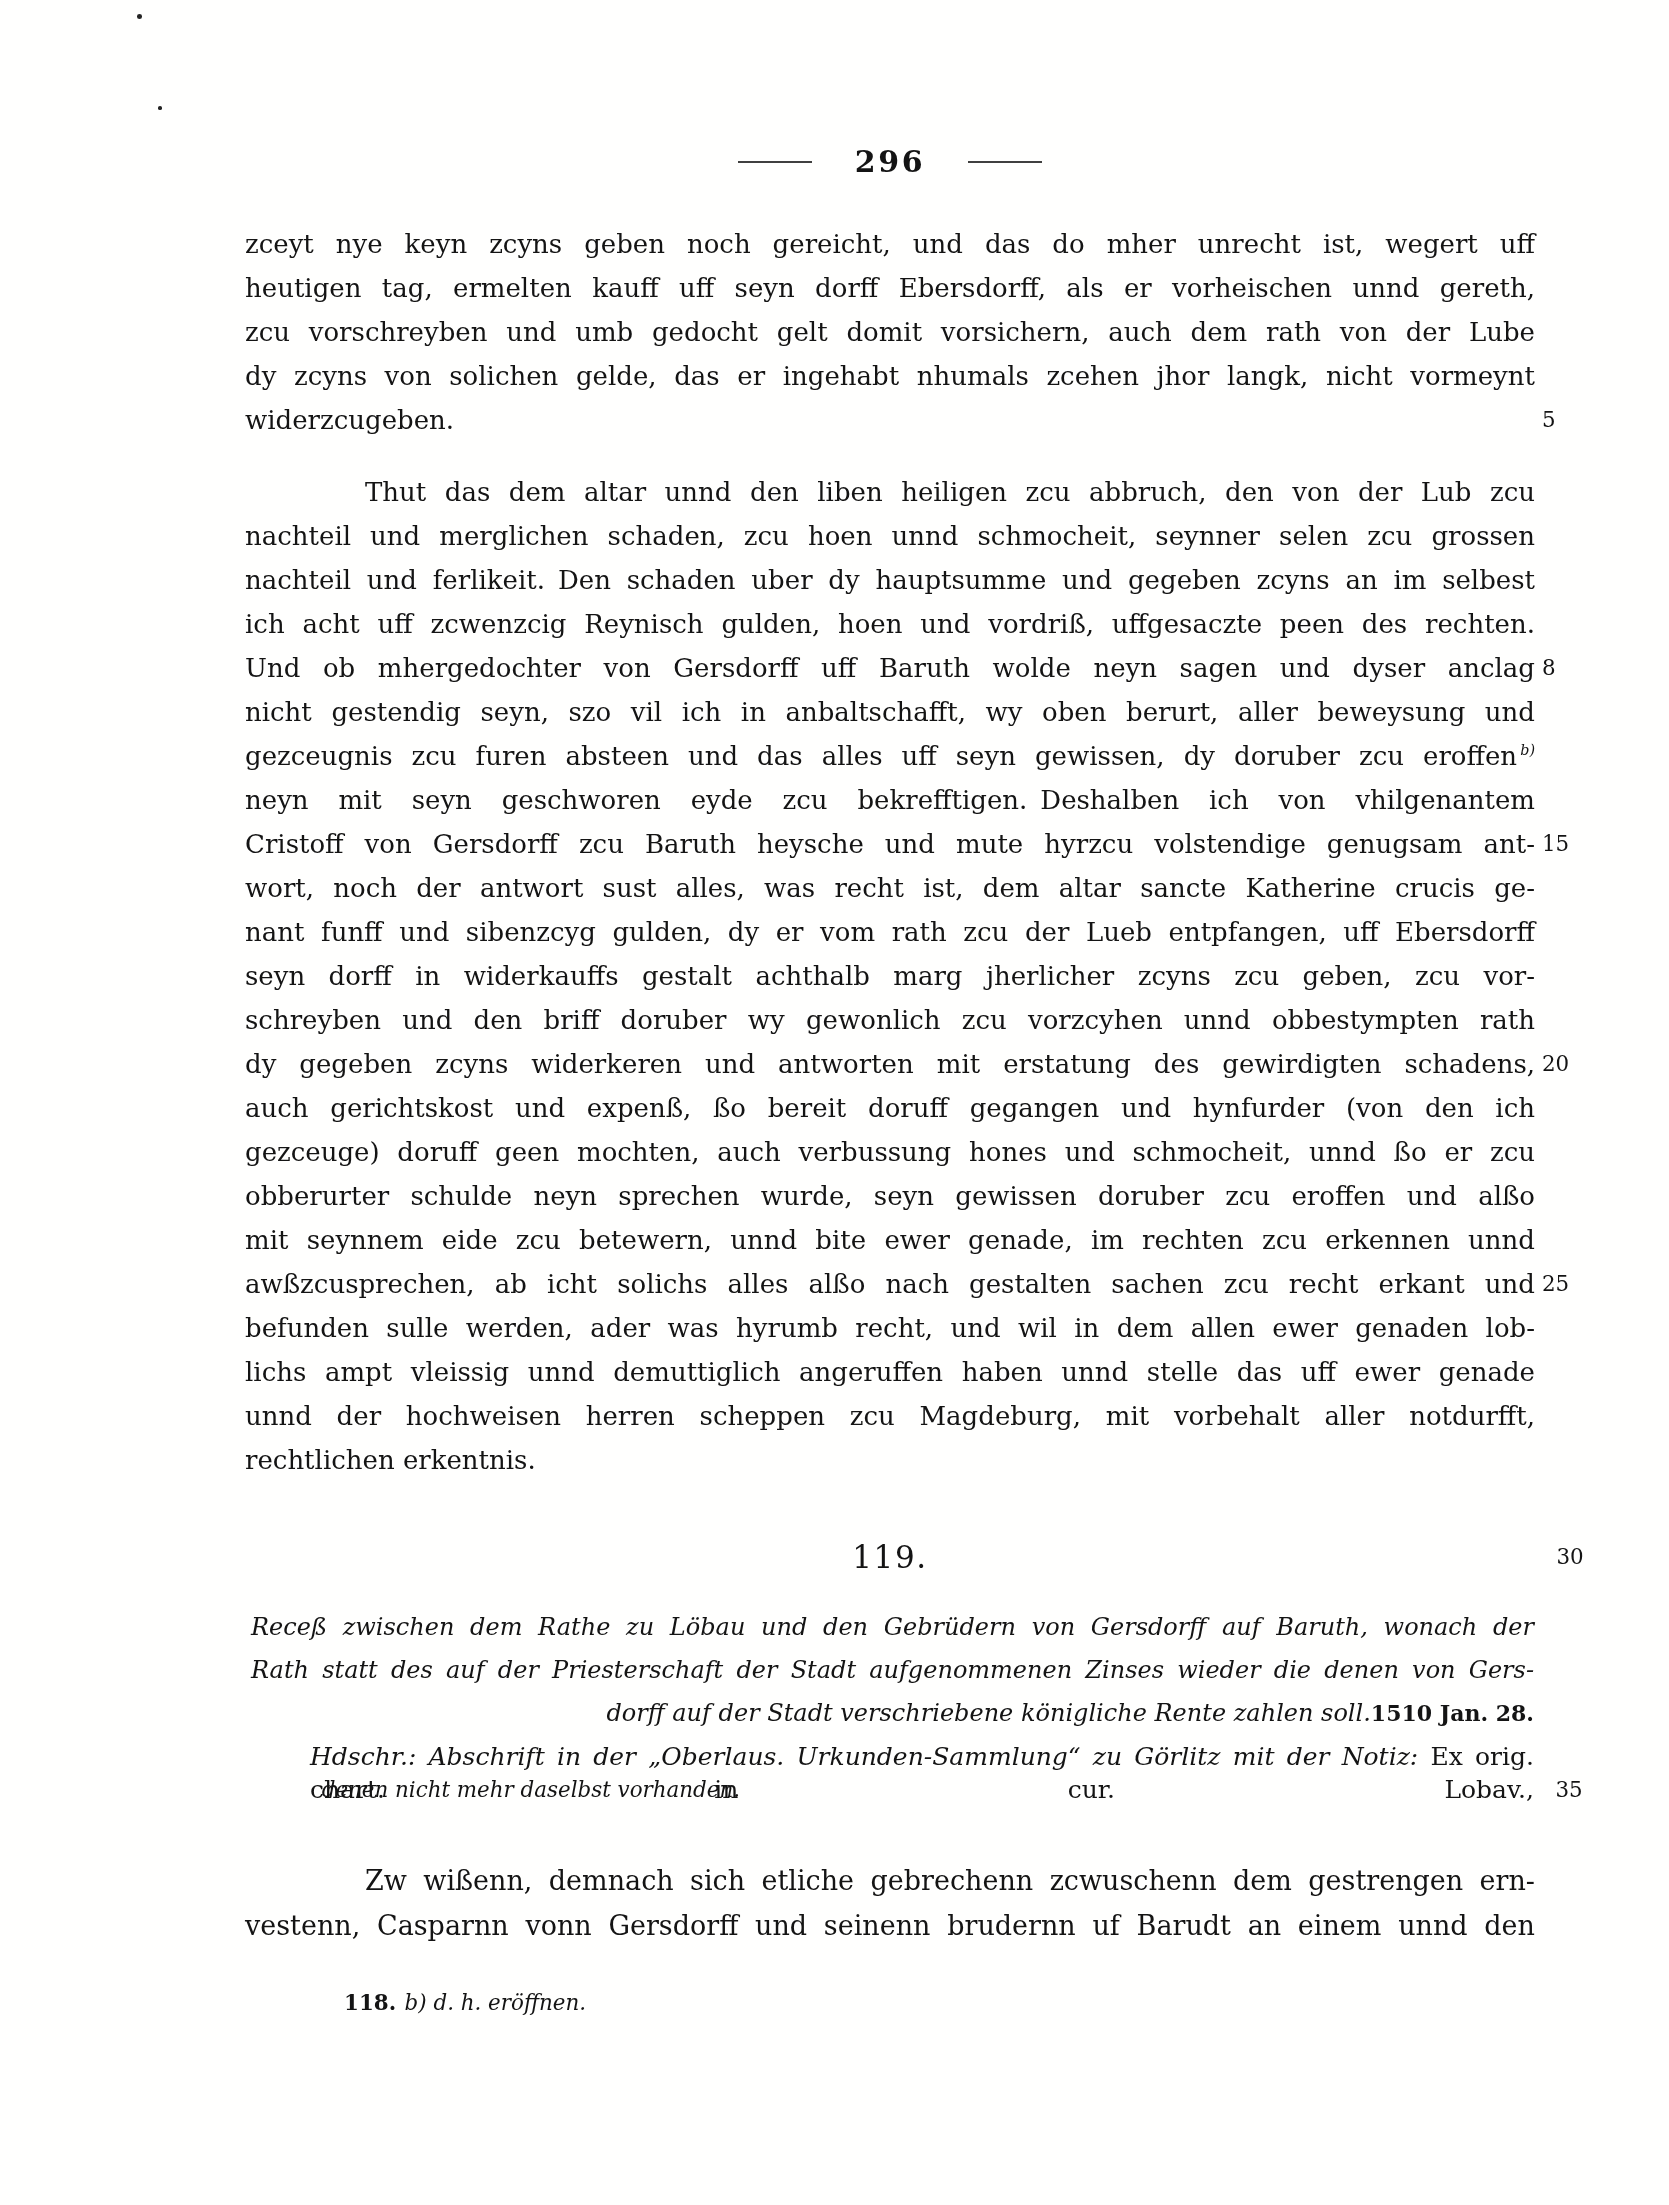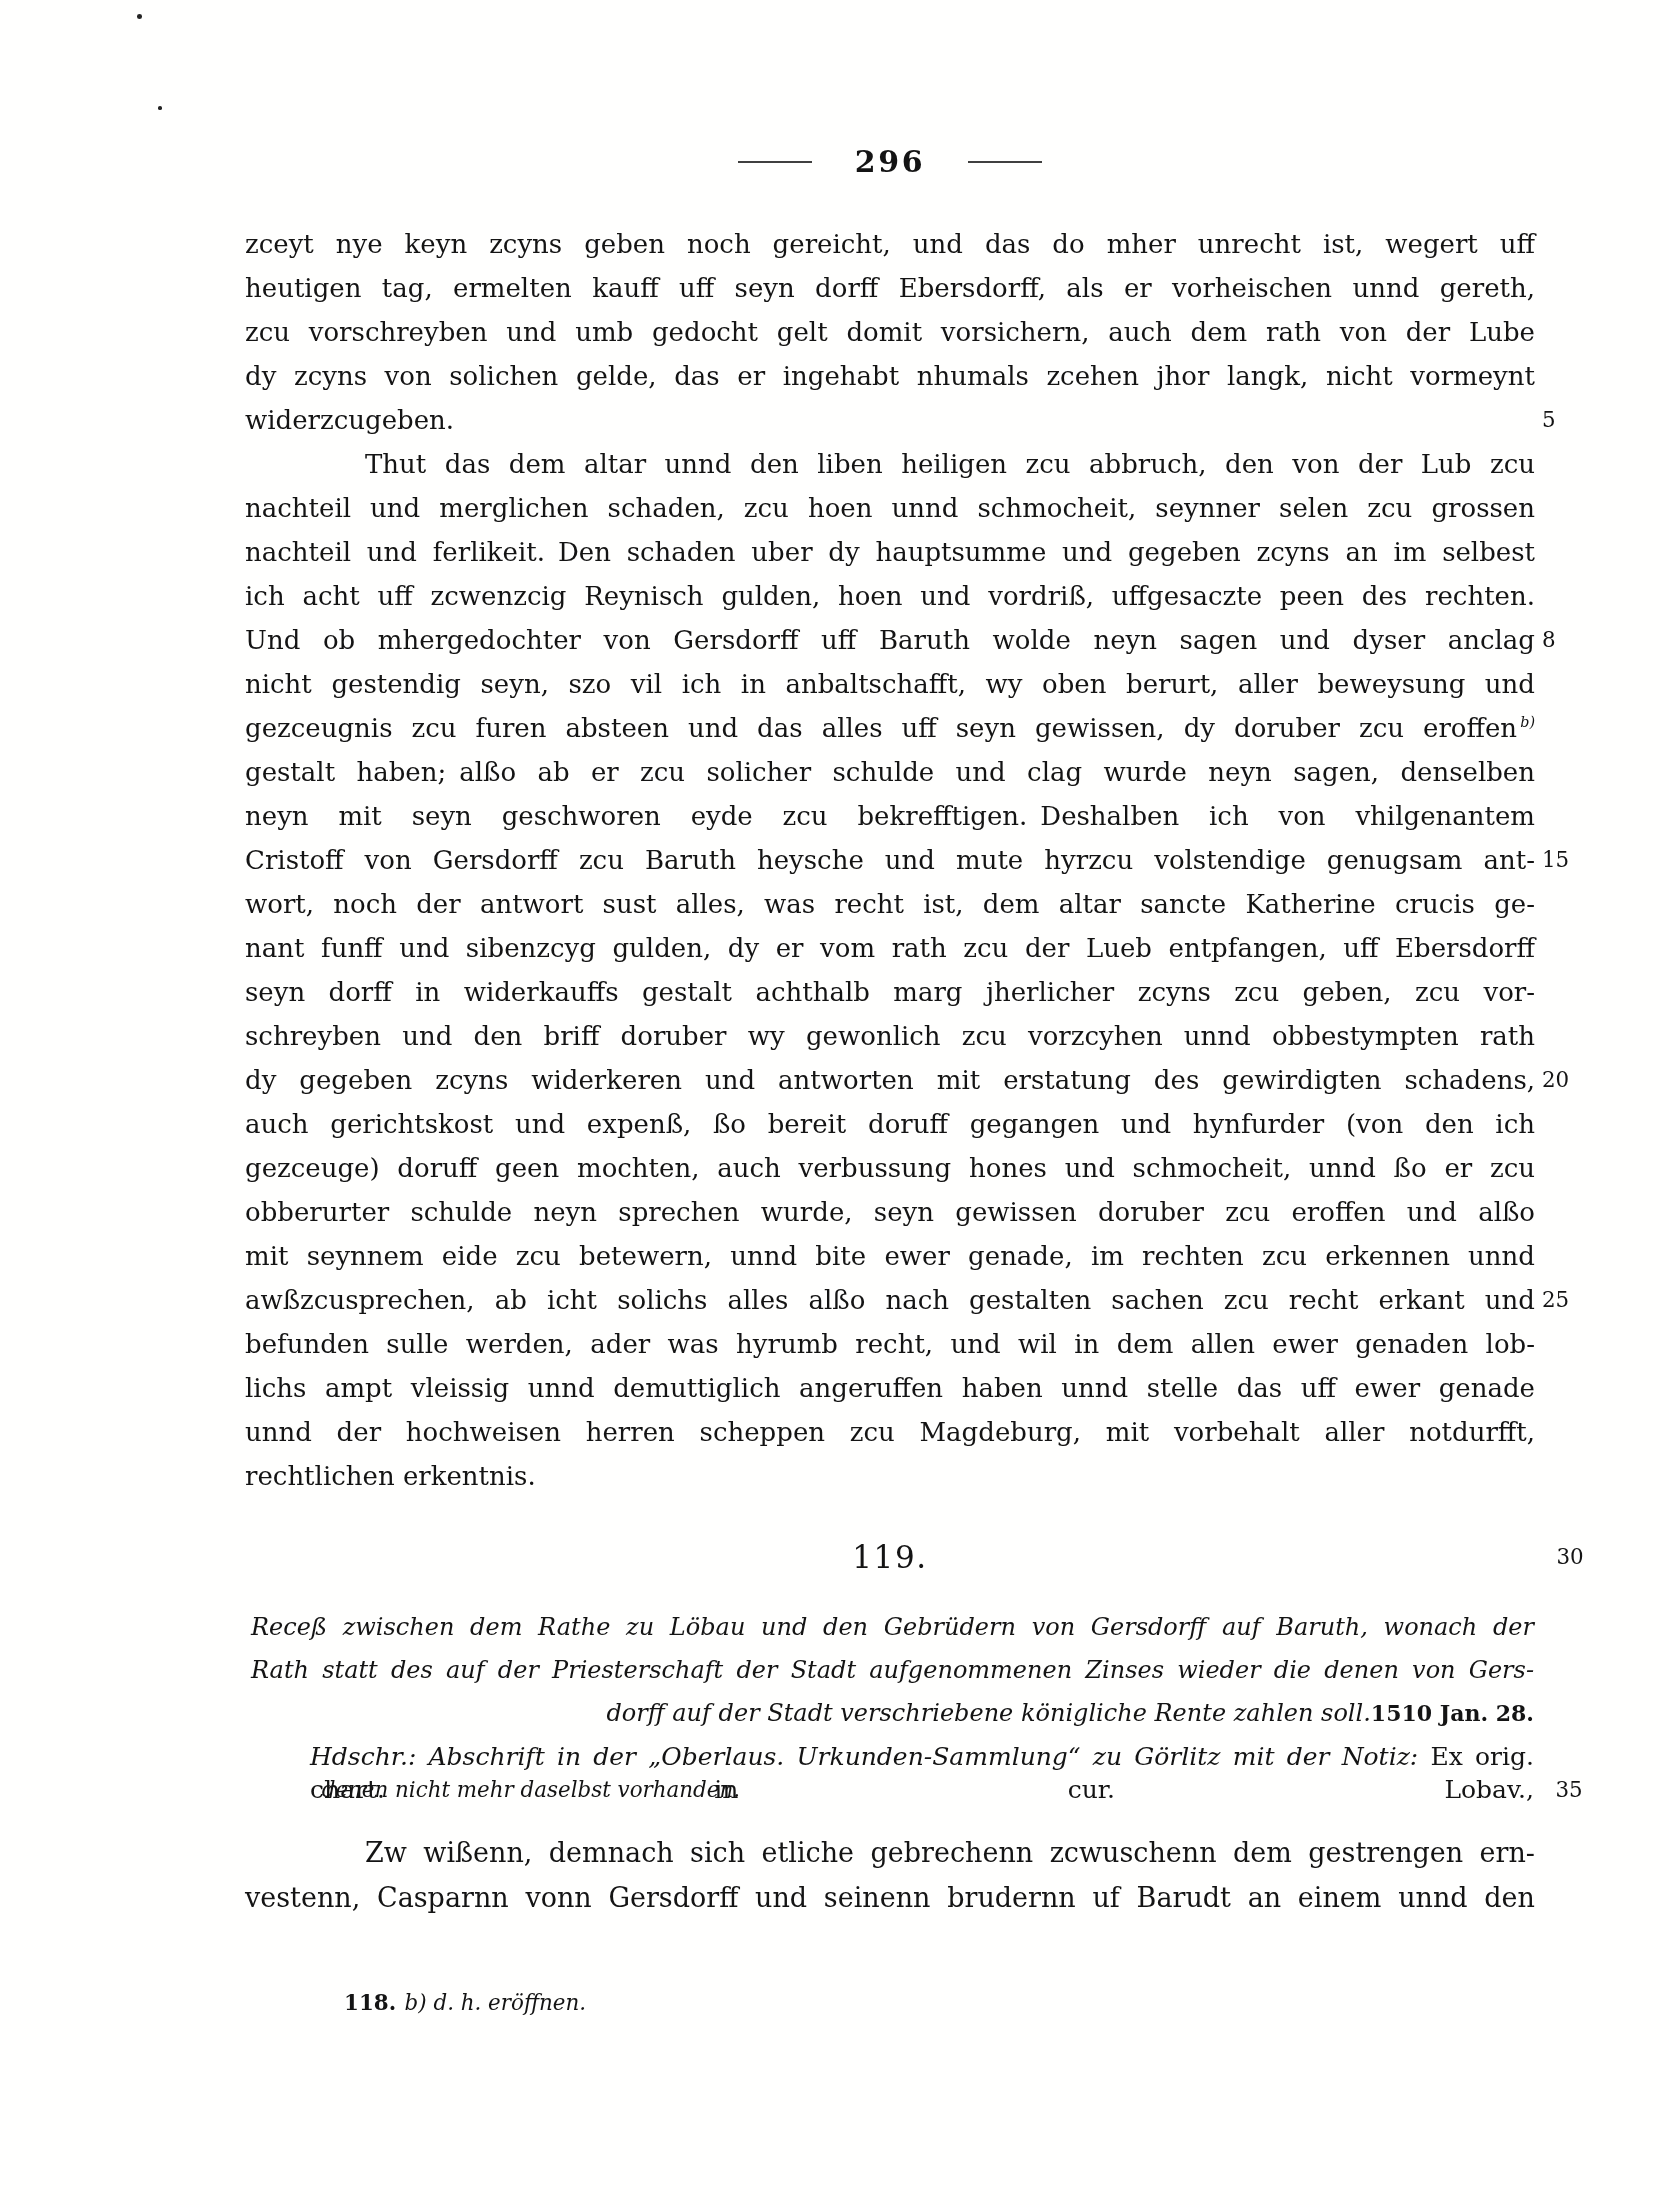--- a/index.html
+++ b/index.html
@@ -19,21 +19,21 @@
   .dash{display:inline-block;width:74px;border-top:2.7px solid #1e1e1e;opacity:.85;}
   .pageno{font-size:30px;font-weight:700;letter-spacing:2.7px;line-height:38px;}
   
   .body-col{position:absolute;top:222px;left:245px;width:1290px;}
   .line{
     position:relative;height:44px;line-height:44px;overflow:visible;
     font-size:26px;text-align:justify;text-align-last:justify;
     white-space:normal;
   }
   .line.endline{text-align-last:left;}
-  .line.indent{text-indent:120px;}
+  .line.indent{text-indent:120px;margin-top:28px;}
   .fnmark{font-size:0.55em;font-style:italic;vertical-align:super;margin-left:3.2px;line-height:0;}
   .linenum{
     position:absolute;right:-63px;top:0;width:56px;text-align:center;
     font-size:21.4px;line-height:inherit;font-style:normal;font-weight:400;
   }
   
   .heading-row{
     position:absolute;top:1534px;left:245px;width:1290px;height:46px;line-height:46px;
     text-align:center;position:absolute;
   }
@@ -94,21 +94,20 @@
       <div class="line"><span class="line-text">nachteil und ferlikeit. Den schaden uber dy hauptsumme und gegeben zcyns an im selbest</span></div>
 
       <div class="line"><span class="line-text">ich acht uff zcwenzcig Reynisch gulden, hoen und vordriß, uffgesaczte peen des rechten.</span></div>
 
       <div class="line"><span class="line-text">Und ob mhergedochter von Gersdorff uff Baruth wolde neyn sagen und dyser anclag</span><span class="linenum">8</span></div>
 
       <div class="line"><span class="line-text">nicht gestendig seyn, szo vil ich in anbaltschafft, wy oben berurt, aller beweysung und</span></div>
 
       <div class="line"><span class="line-text">gezceugnis zcu furen absteen und das alles uff seyn gewissen, dy doruber zcu eroffen</span><sup class="fnmark">b)</sup></div>
 
-      <div class="line"><span class="line-text">gestalt haben; alßo ab er zcu solicher schulde und clag wurde neyn sagen, denselben</span></div>
 
       <div class="line"><span class="line-text">neyn mit seyn geschworen eyde zcu bekrefftigen. Deshalben ich von vhilgenantem</span></div>
 
       <div class="line"><span class="line-text">Cristoff von Gersdorff zcu Baruth heysche und mute hyrzcu volstendige genugsam ant-</span><span class="linenum">15</span></div>
 
       <div class="line"><span class="line-text">wort, noch der antwort sust alles, was recht ist, dem altar sancte Katherine crucis ge-</span></div>
 
       <div class="line"><span class="line-text">nant funff und sibenzcyg gulden, dy er vom rath zcu der Lueb entpfangen, uff Ebersdorff</span></div>
 
       <div class="line"><span class="line-text">seyn dorff in widerkauffs gestalt achthalb marg jherlicher zcyns zcu geben, zcu vor-</span></div>

